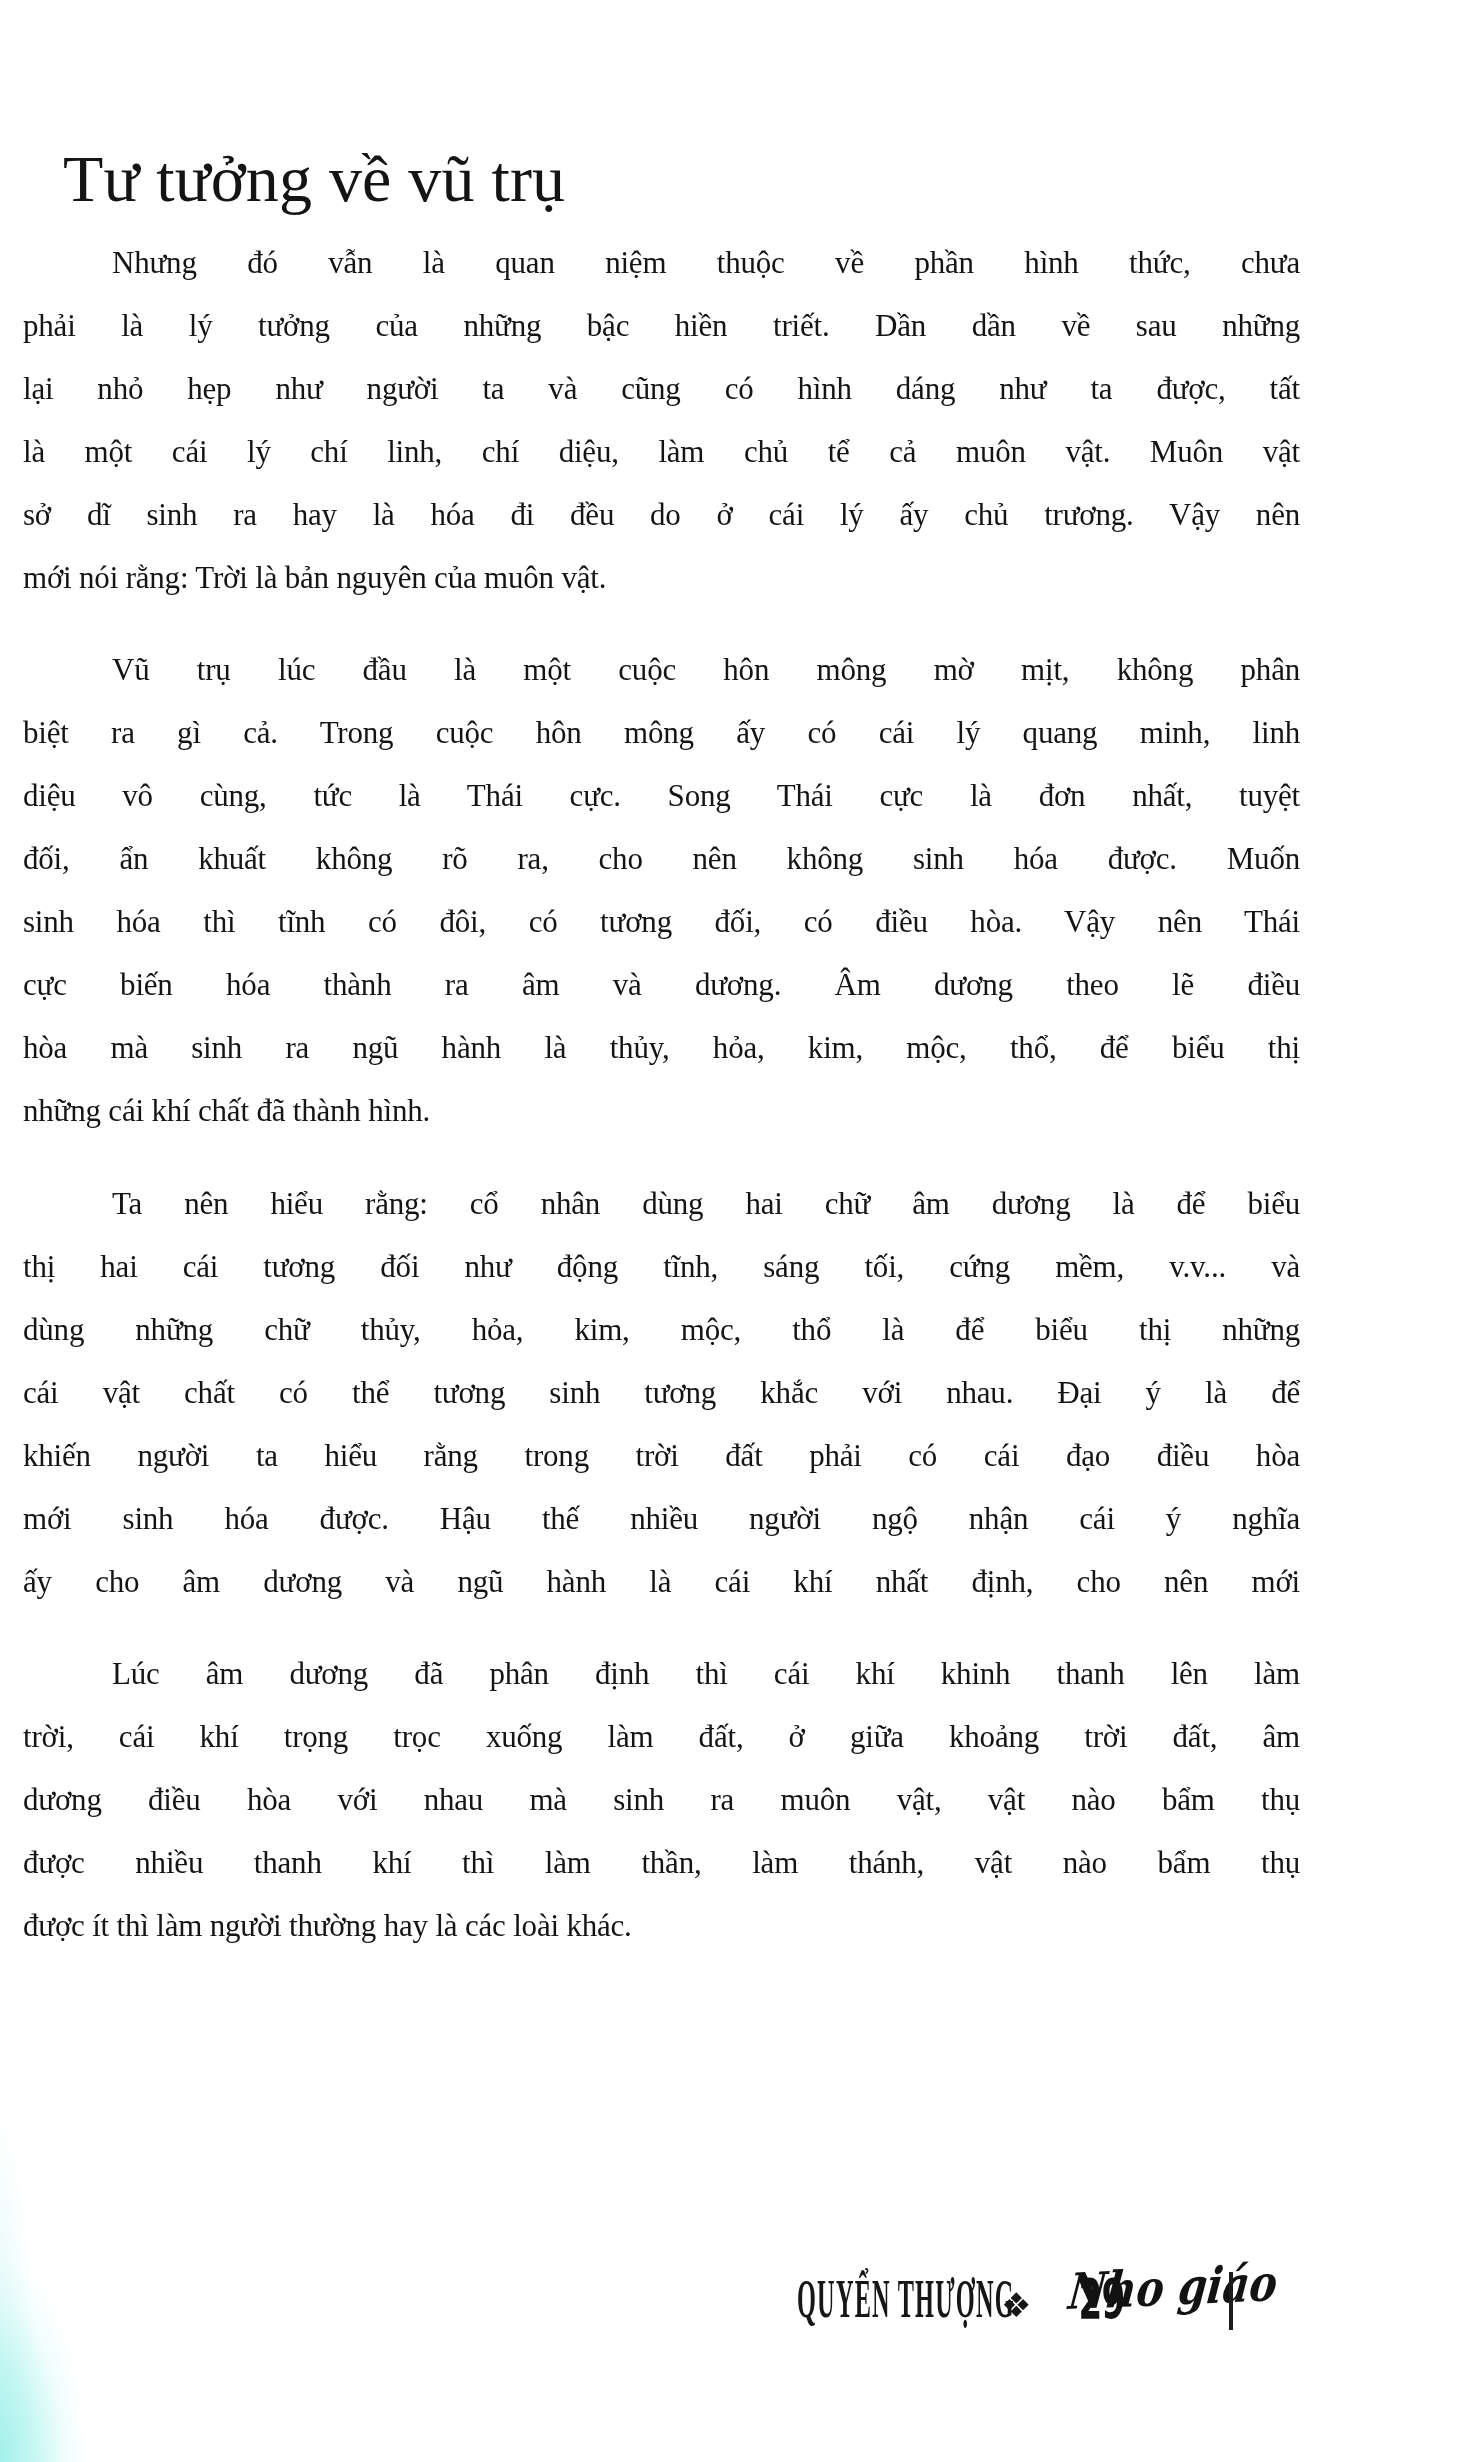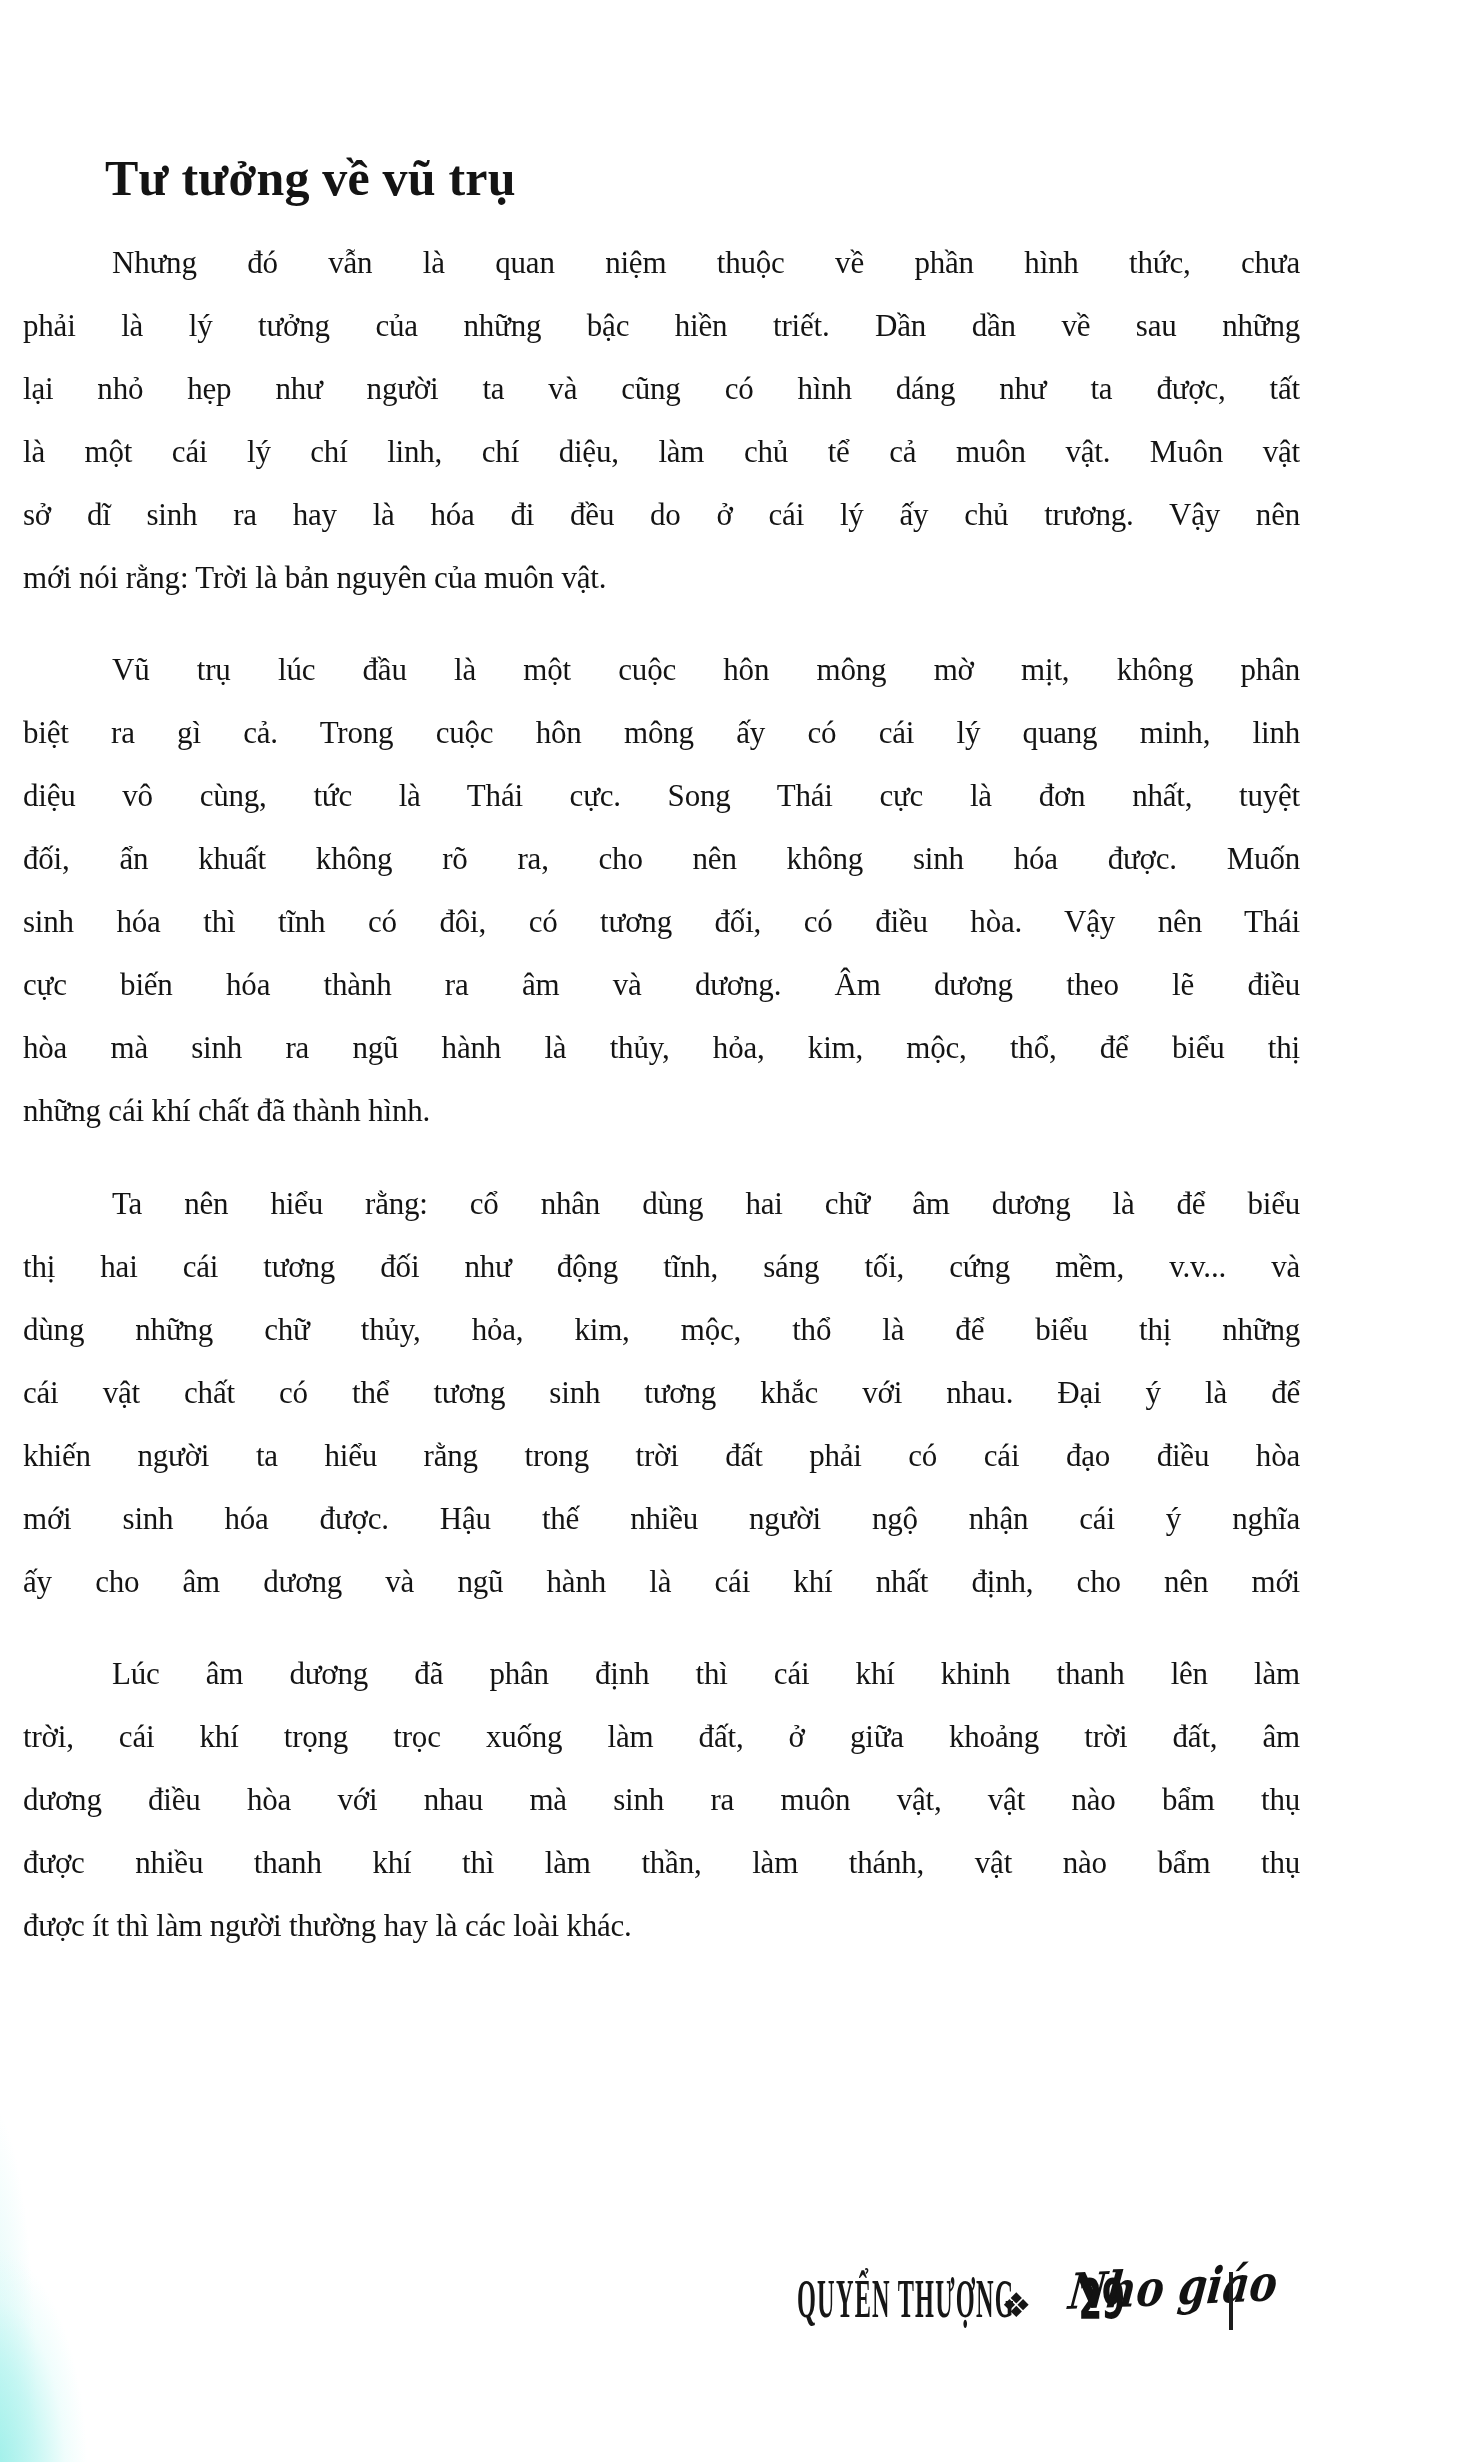--- a/index.html
+++ b/index.html
@@ -17,24 +17,24 @@
 
   
   .text-block {
     position: absolute;
     left: 23px;
     top: 147px;
     width: 1277px;
   }
 
   .title {
-    font-size: 50px;
-    font-weight: 700;
+    font-size: 66px;
+    font-weight: 400;
     line-height: 63px;
-    margin-left: 82px;
+    margin-left: 40px;
     letter-spacing: 0.2px;
     white-space: nowrap;
   }
 
   .para { margin-top: 29.5px; }
   .para.after-title { margin-top: 20.5px; }
 
   .line {
     font-size: 31px;
     line-height: 63px;

